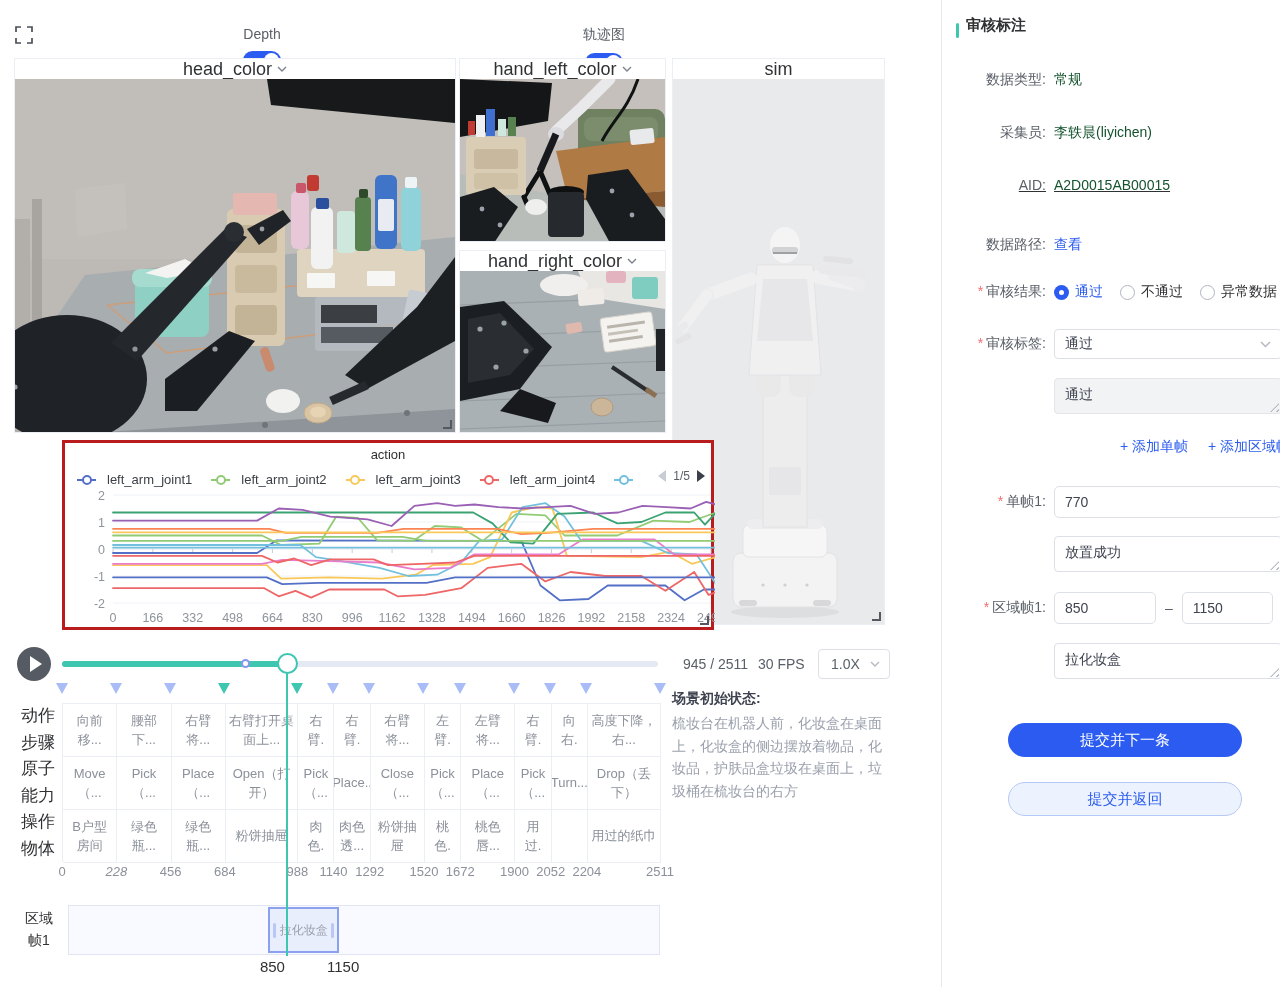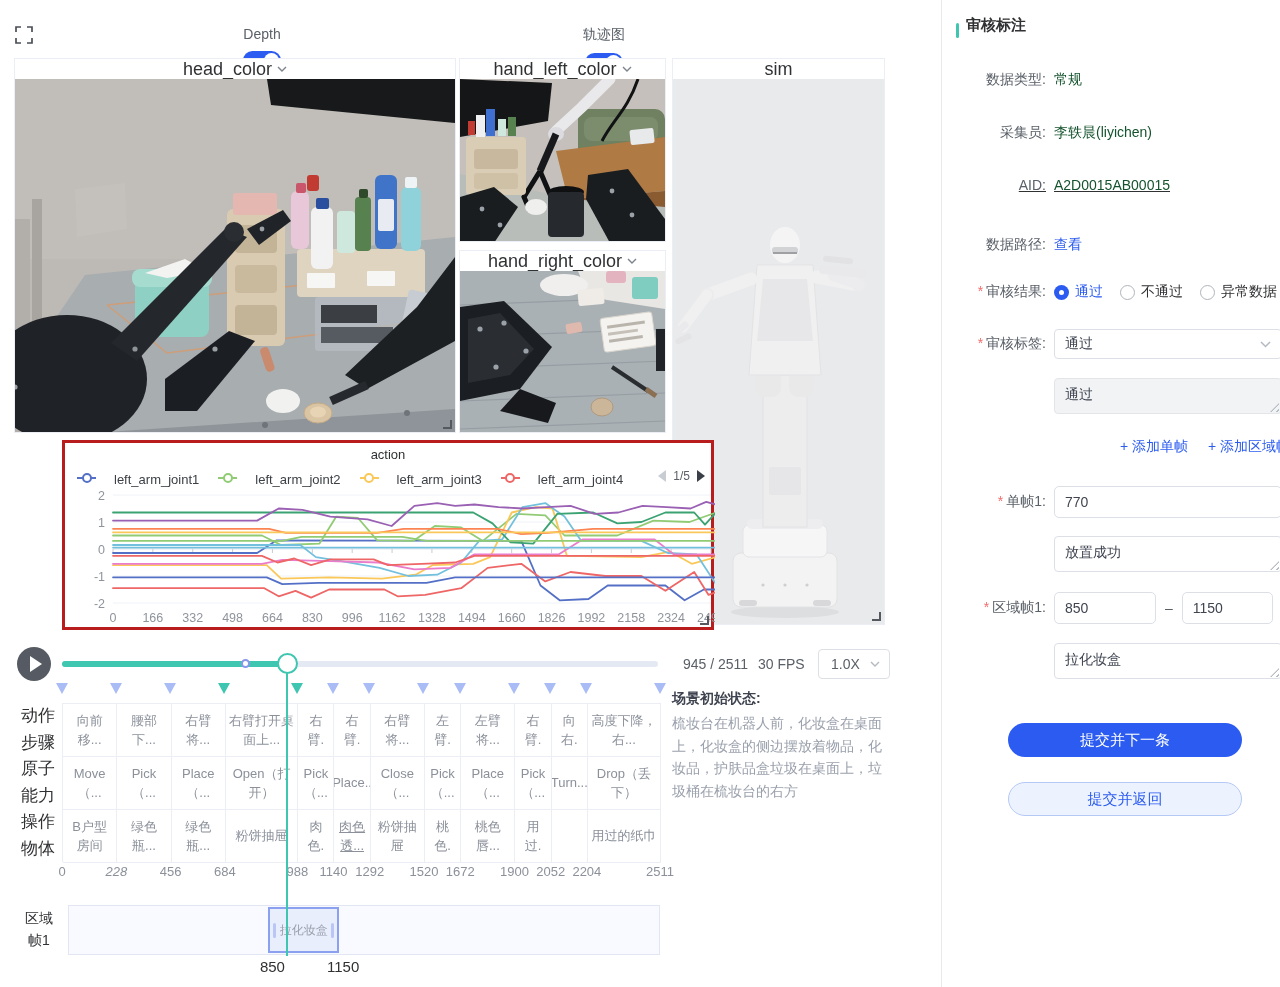--- a/index.html
+++ b/index.html
@@ -21,21 +21,21 @@
      font-size:18px; color:#303133; cursor:pointer; }
   .cam-body { position:absolute; left:0; right:0; top:20px; bottom:0; overflow:hidden; background:#ddd; }
   .sim-body { background:#e9eaeb; }
   .resize-corner { position:absolute; right:3px; bottom:3px; width:9px; height:9px;
      border-right:2px solid #55595f; border-bottom:2px solid #55595f; }
 
   
   #chart-panel { left:14px; top:440px; width:652px; height:190px; border:3px solid #b91c1c; position:absolute; background:#fff;margin-left:48px; }
   .chart-title { height:23px; display:flex; align-items:center; justify-content:center; font-size:13px; color:#303133; }
   .legend-row { position:absolute; left:12px; right:76px; top:24px; height:25px; display:flex; align-items:center; gap:19px; overflow:hidden; }
-  .lgd-item { display:flex; gap:18px; flex:none; cursor:pointer; }
+  .lgd-item { display:flex; align-items:center; gap:11px; flex:none; cursor:pointer; }
   .lgd-ic { width:19px; height:11px; position:relative; flex:none; }
   .lgd-ic::before { content:""; position:absolute; left:0; right:0; top:4.5px; height:2px; background:var(--c); }
   .lgd-ic::after { content:""; position:absolute; left:4.5px; top:0.5px; width:6px; height:6px; border:2px solid var(--c); border-radius:50%; background:#fff; }
   .lgd-tx { font-size:13px; color:#3c4046; }
   .lgd-pager { position:absolute; right:6px; top:26px; display:flex; align-items:center; gap:7px; font-size:12px; color:#5c6066; }
   .pg-left { width:0;height:0;border-top:6px solid transparent;border-bottom:6px solid transparent;border-right:8px solid #c8cdd4; cursor:pointer;}
   .pg-right { width:0;height:0;border-top:6px solid transparent;border-bottom:6px solid transparent;border-left:8px solid #3a3f48; cursor:pointer;}
 
   
   .play-btn { left:17px; top:647px; width:34px; height:34px; border-radius:50%; background:#565b63; cursor:pointer; }
@@ -483,21 +483,21 @@
       <div class="tl-cell" style="left: 452.489px; width: 36.1991px;">Pick（...</div>
       <div class="tl-cell" style="left: 488.688px; width: 36.1991px;">Turn...</div>
       <div class="tl-cell" style="left: 524.887px; width: 73.1127px;">Drop（丢下）</div>
     </div>
     <div class="tl-row" style="top: 106px;">
       <div class="tl-cell" style="left: 0px; width: 54.2987px;">B户型房间</div>
       <div class="tl-cell" style="left: 54.2987px; width: 54.2987px;">绿色瓶...</div>
       <div class="tl-cell" style="left: 108.597px; width: 54.2987px;">绿色瓶...</div>
       <div class="tl-cell" style="left: 162.896px; width: 72.3982px;">粉饼抽屉</div>
       <div class="tl-cell" style="left: 235.294px; width: 36.1991px;">肉色.</div>
-      <div class="tl-cell" style="left: 271.493px; width: 36.1991px; text-decoration: underline;">肉色透...</div>
+      <div class="tl-cell" style="left: 271.493px; width: 36.1991px;">肉色透...</div>
       <div class="tl-cell" style="left: 307.693px; width: 54.2987px;">粉饼抽屉</div>
       <div class="tl-cell" style="left: 361.991px; width: 36.1991px;">桃色.</div>
       <div class="tl-cell" style="left: 398.19px; width: 54.2987px;">桃色唇...</div>
       <div class="tl-cell" style="left: 452.489px; width: 36.1991px;">用过.</div>
       <div class="tl-cell" style="left: 488.688px; width: 36.1991px;"></div>
       <div class="tl-cell" style="left: 524.887px; width: 73.1127px;">用过的纸巾</div>
     </div>
   </div>
 <div id="axis-ticks">
     <span class="axis-tick" style="left: 62px;">0</span>

